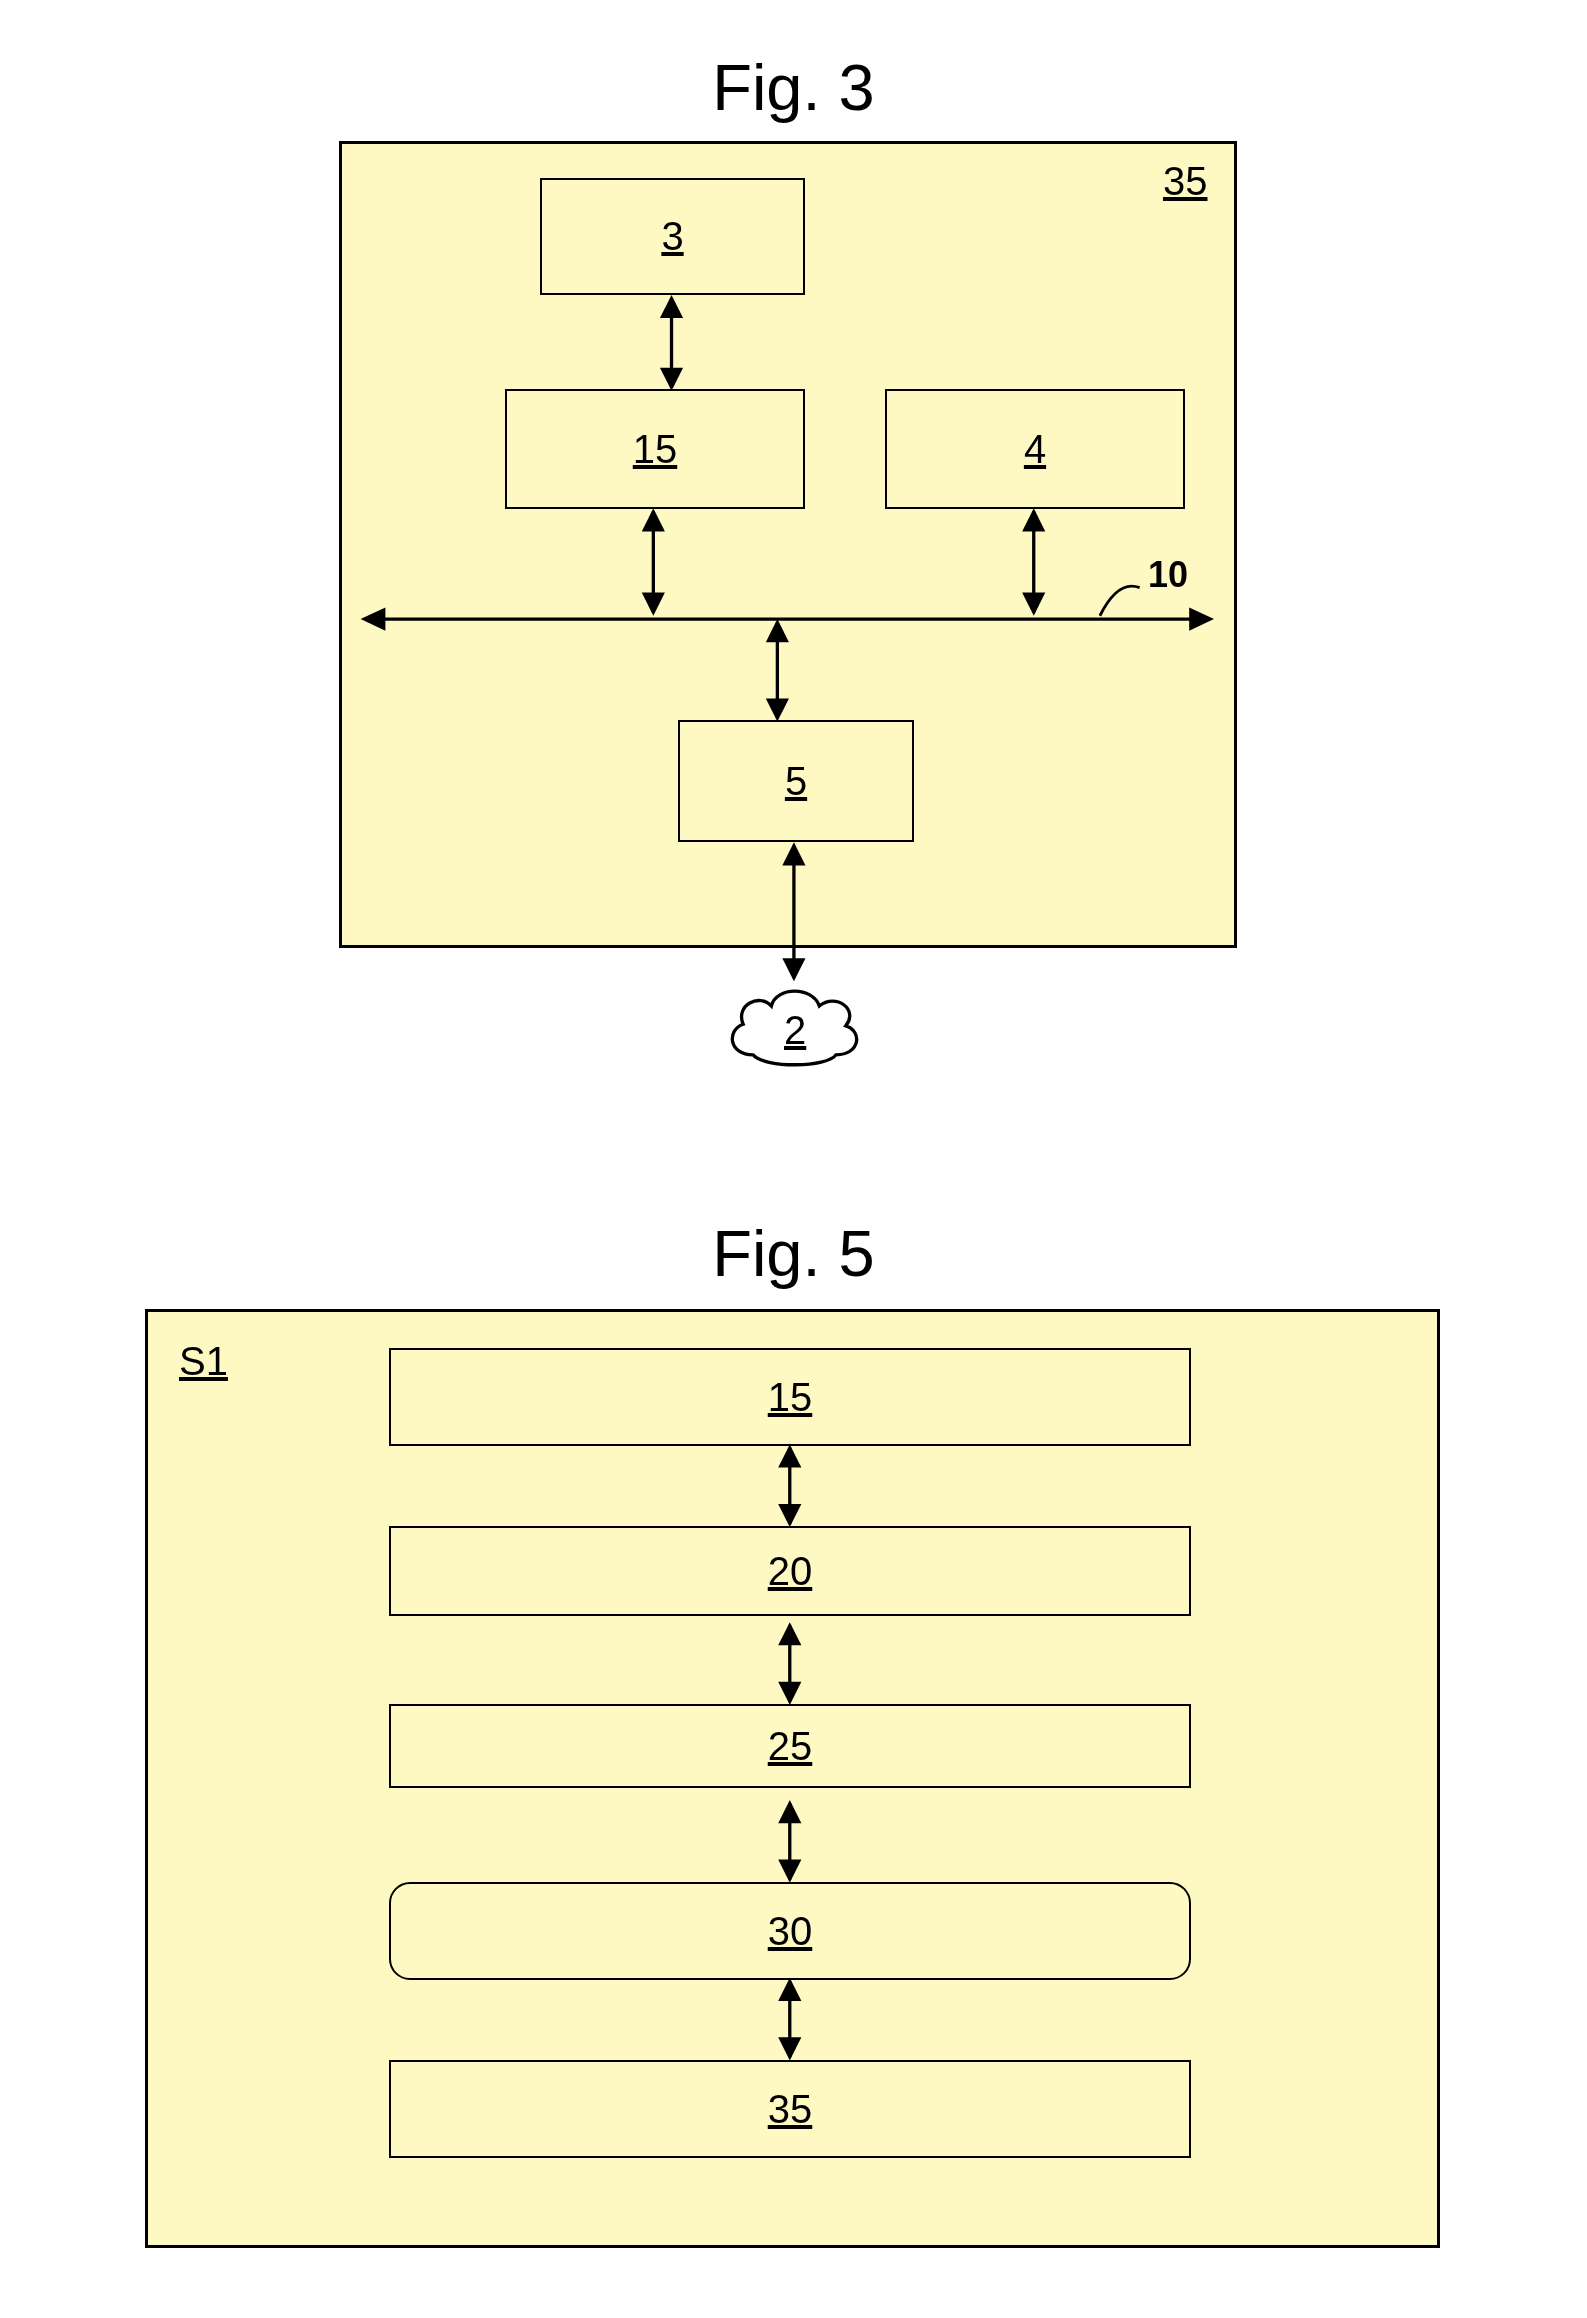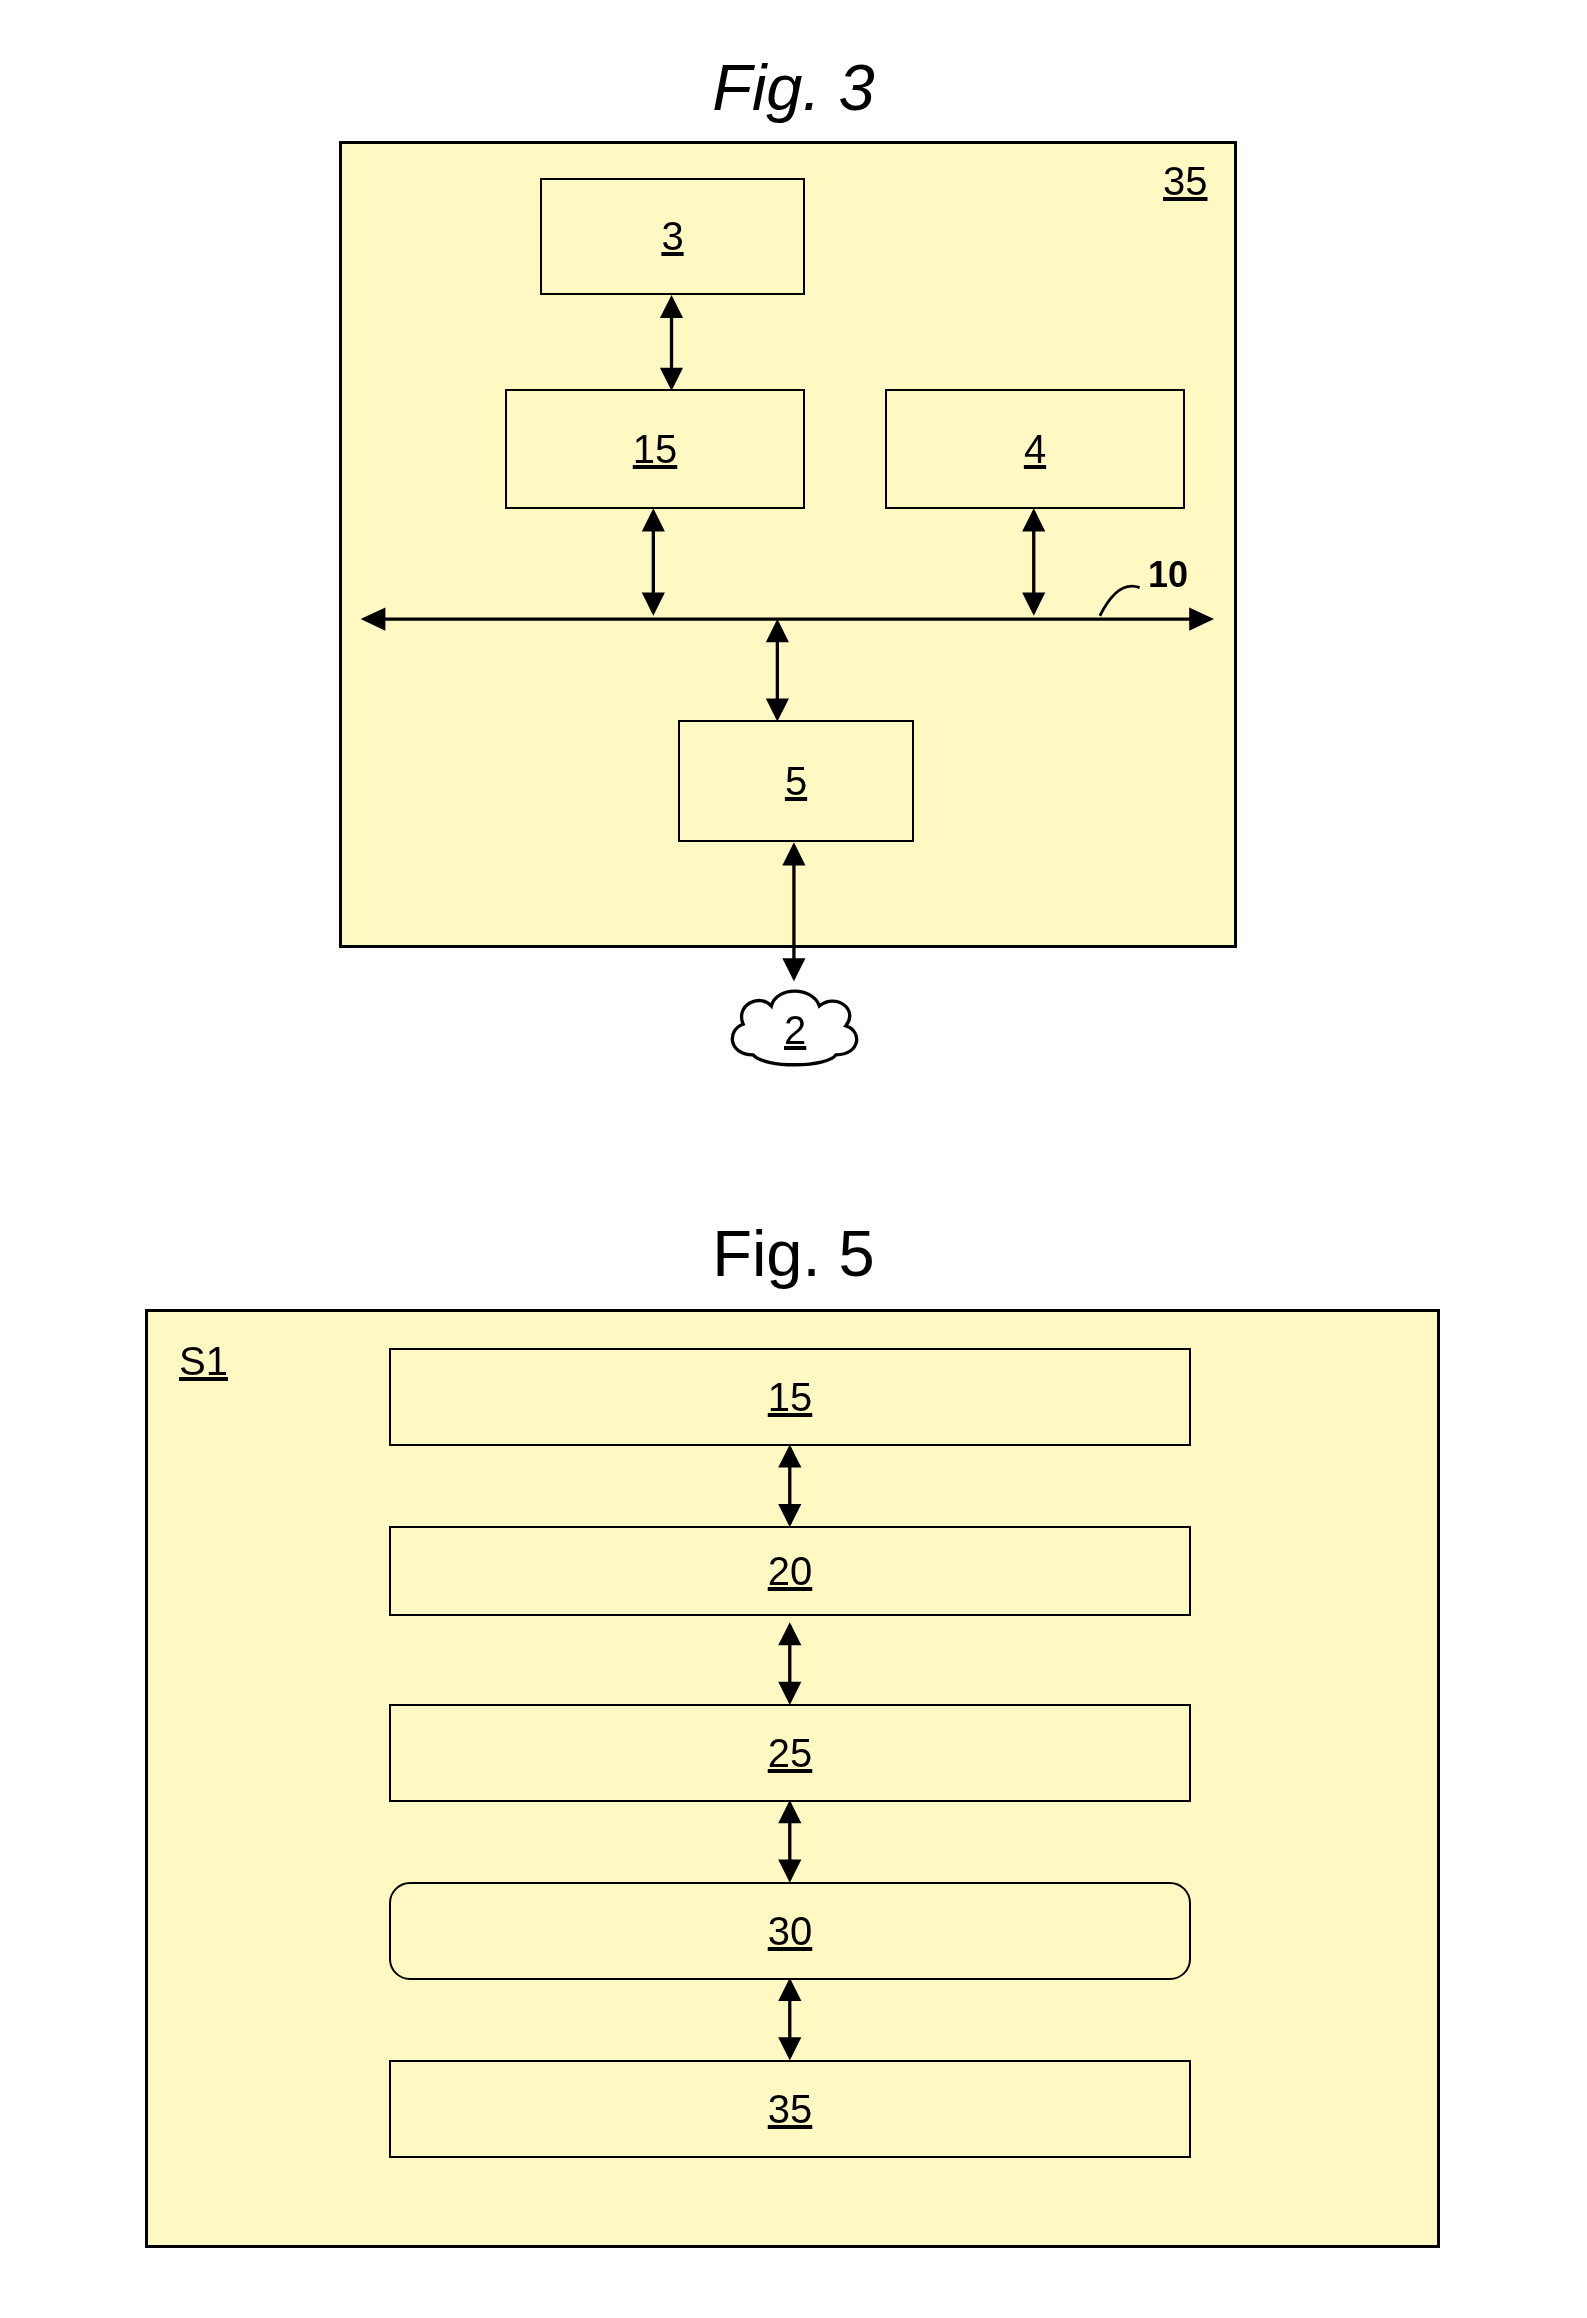--- a/index.html
+++ b/index.html
@@ -39,21 +39,21 @@
     .bus-label {
       position: absolute;
       font-size: 36px;
       font-weight: 700;
     }
     svg { position: absolute; overflow: visible; }
   </style>
 </head>
 <body>
 
-<div class="figure-title" style="top:50px;font-style:italic;">Fig. 3</div>
+<div class="figure-title" style="top:50px;">Fig. 3</div>
 
 <div class="box" style="left:339px; top:141px; width:898px; height:807px; border-width:3.3px;">
   <span class="corner-label underlined" style="top:15px; right:26.5px;">35</span>
 </div>
 
 <div class="box" style="left:540px; top:178px; width:265px; height:117px;">
   <span class="box-label underlined">3</span>
 </div>
 
 <svg style="left:0; top:0;" width="1587" height="2319" viewBox="0 0 1919 2803">
@@ -131,21 +131,21 @@
 <div class="box" style="left:389px; top:1526px; width:802px; height:90px;">
   <span class="box-label underlined">20</span>
 </div>
 
 <svg style="left:0; top:0;" width="1587" height="2319" viewBox="0 0 1919 2803">
   <line x1="955" y1="1965" x2="955" y2="2057" stroke="#000" stroke-width="4"></line>
   <polygon points="955,1961 941,1989 969,1989" fill="#000"></polygon>
   <polygon points="955,2061 941,2033 969,2033" fill="#000"></polygon>
 </svg>
 
-<div class="box" style="left:389px; top:1704px; width:802px; height:98px;">
+<div class="box" style="left:389px; top:1704px; width:802px; height:84px;">
   <span class="box-label underlined">25</span>
 </div>
 
 <svg style="left:0; top:0;" width="1587" height="2319" viewBox="0 0 1919 2803">
   <line x1="955" y1="2180" x2="955" y2="2272" stroke="#000" stroke-width="4"></line>
   <polygon points="955,2176 941,2204 969,2204" fill="#000"></polygon>
   <polygon points="955,2276 941,2248 969,2248" fill="#000"></polygon>
 </svg>
 
 <div class="box" style="left:389px; top:1882px; width:802px; height:98px;border-radius:21px;">

